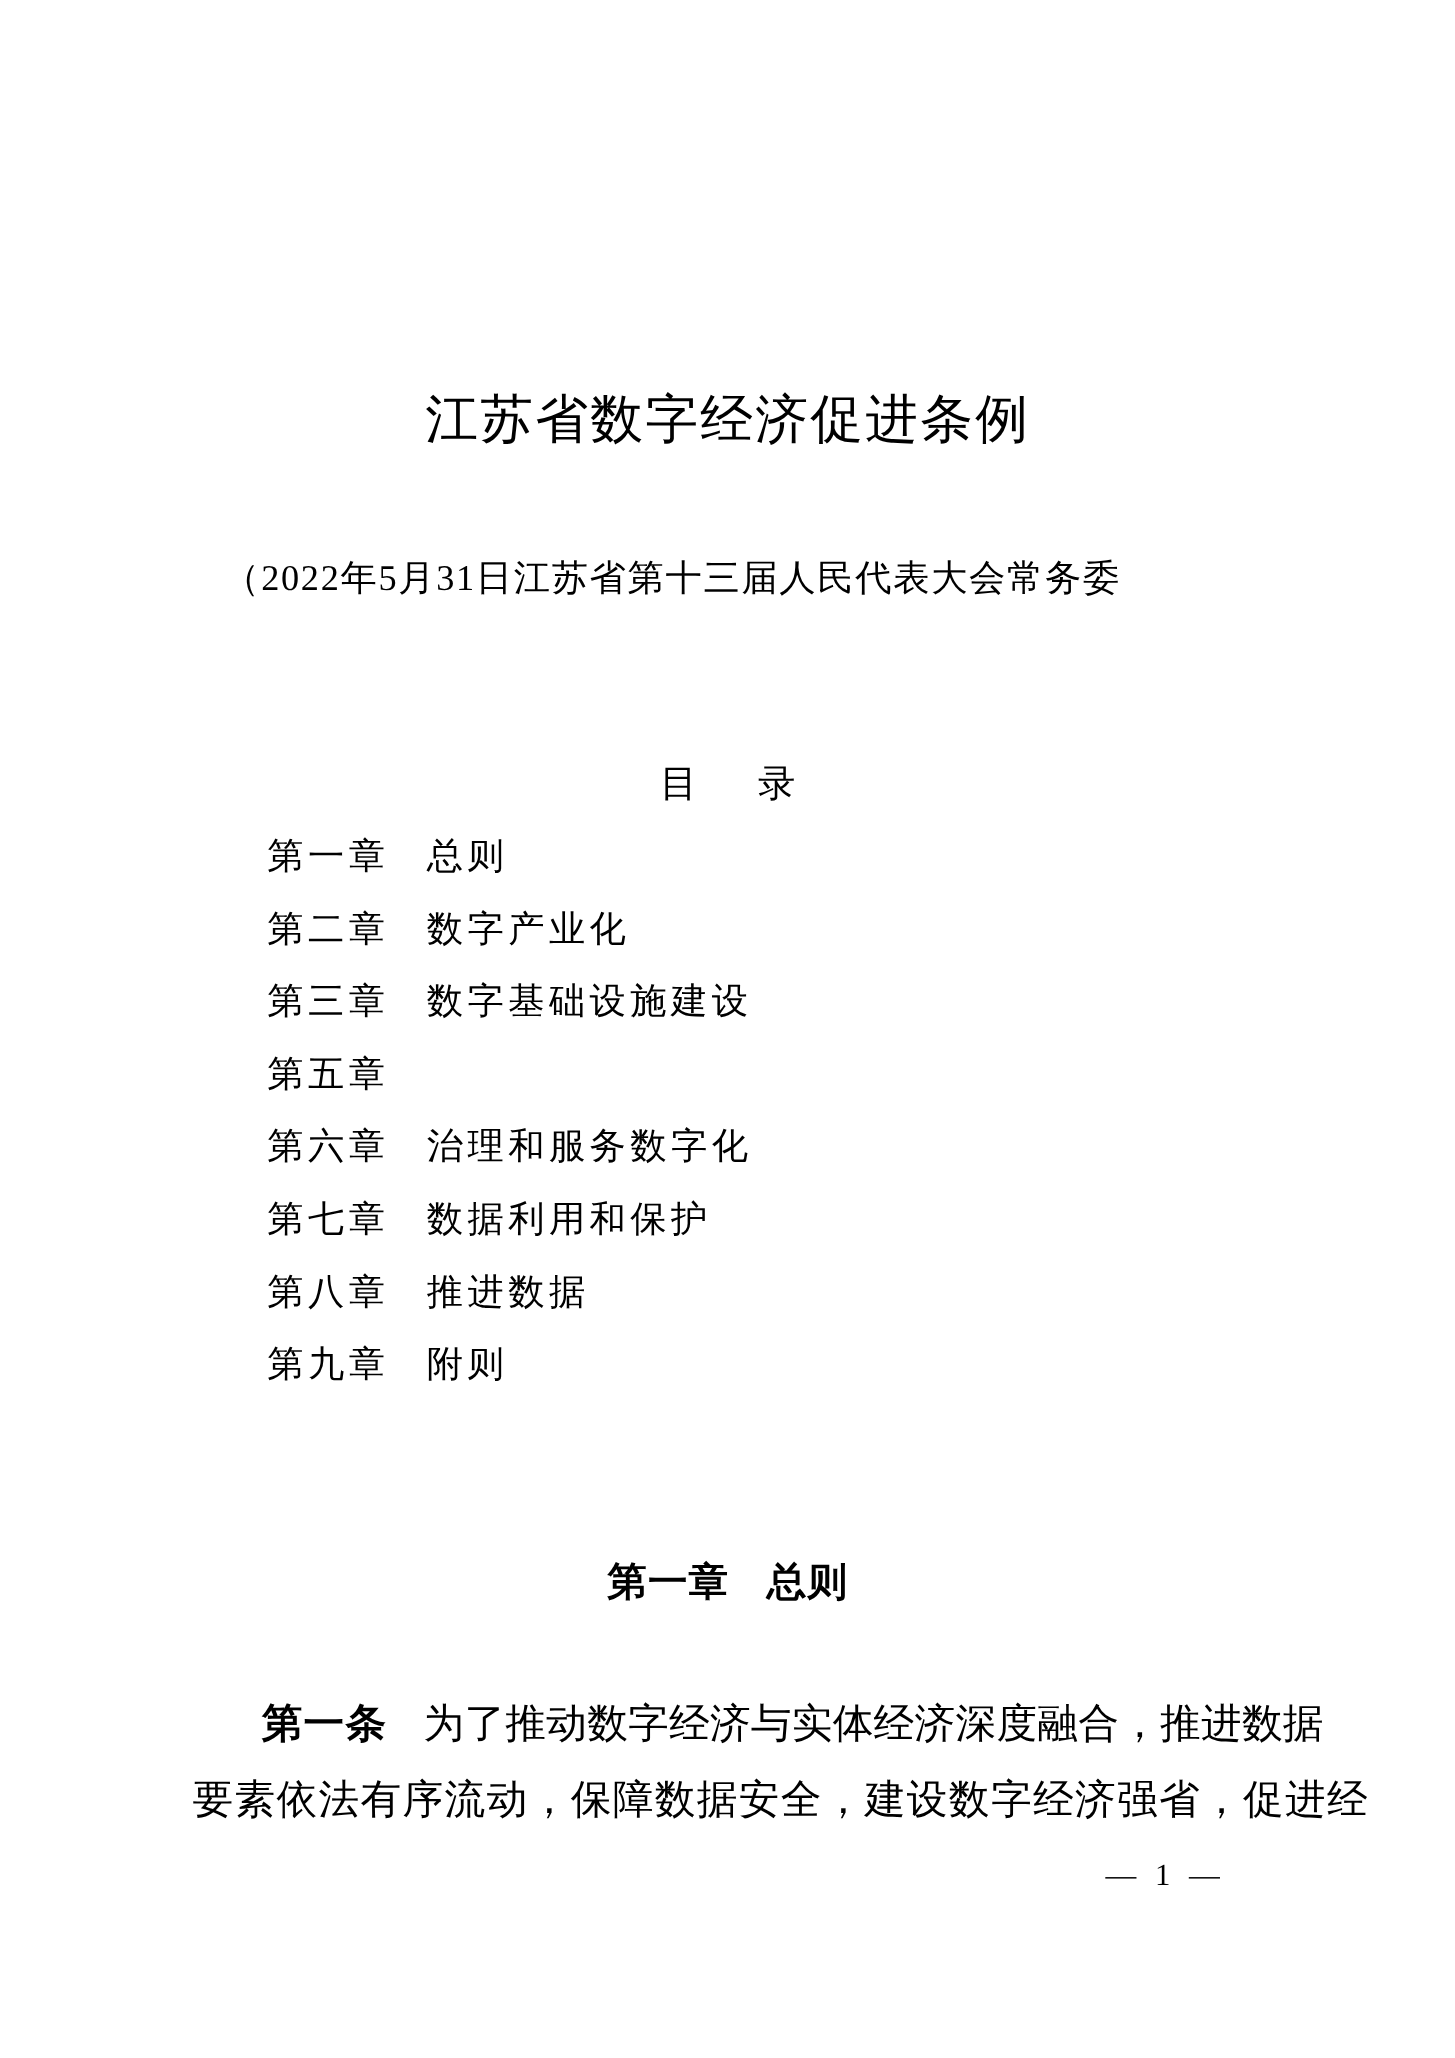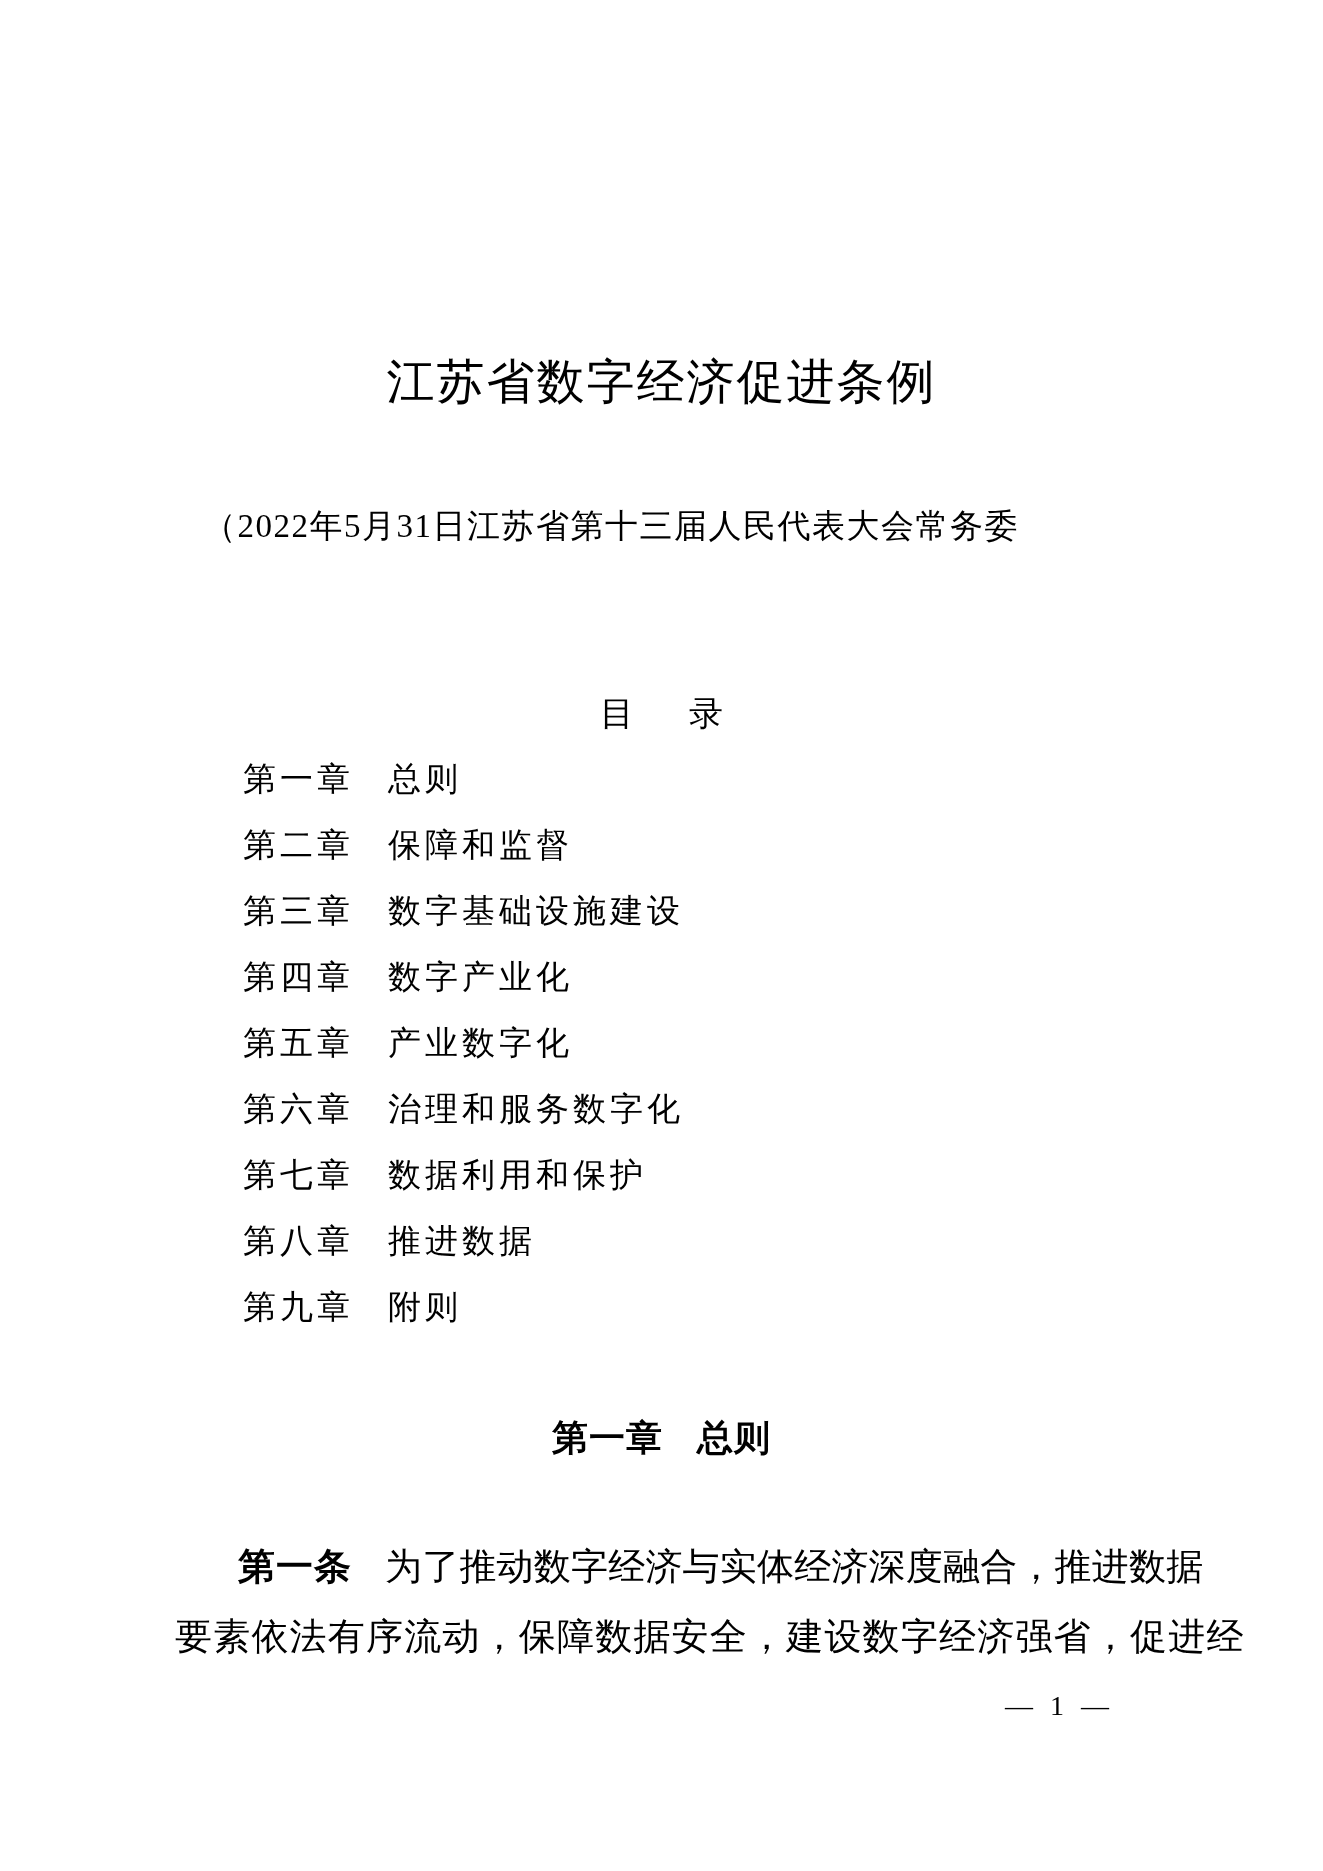--- a/index.html
+++ b/index.html
@@ -115,33 +115,28 @@
     <span>录</span>
   </div>
 
   <ul class="toc-list">
     <li class="toc-item">
       <span class="toc-chapter">第一章</span>
       <span class="toc-title">总则</span>
     </li>
     <li class="toc-item">
       <span class="toc-chapter">第二章</span>
-      <span class="toc-title">保障和监督</span>
+      <span class="toc-title">数字产业化</span>
     </li>
     <li class="toc-item">
       <span class="toc-chapter">第三章</span>
       <span class="toc-title">数字基础设施建设</span>
     </li>
     <li class="toc-item">
-      <span class="toc-chapter">第四章</span>
-      <span class="toc-title">数字产业化</span>
-    </li>
-    <li class="toc-item">
       <span class="toc-chapter">第五章</span>
-      <span class="toc-title">产业数字化</span>
     </li>
     <li class="toc-item">
       <span class="toc-chapter">第六章</span>
       <span class="toc-title">治理和服务数字化</span>
     </li>
     <li class="toc-item">
       <span class="toc-chapter">第七章</span>
       <span class="toc-title">数据利用和保护</span>
     </li>
     <li class="toc-item">

